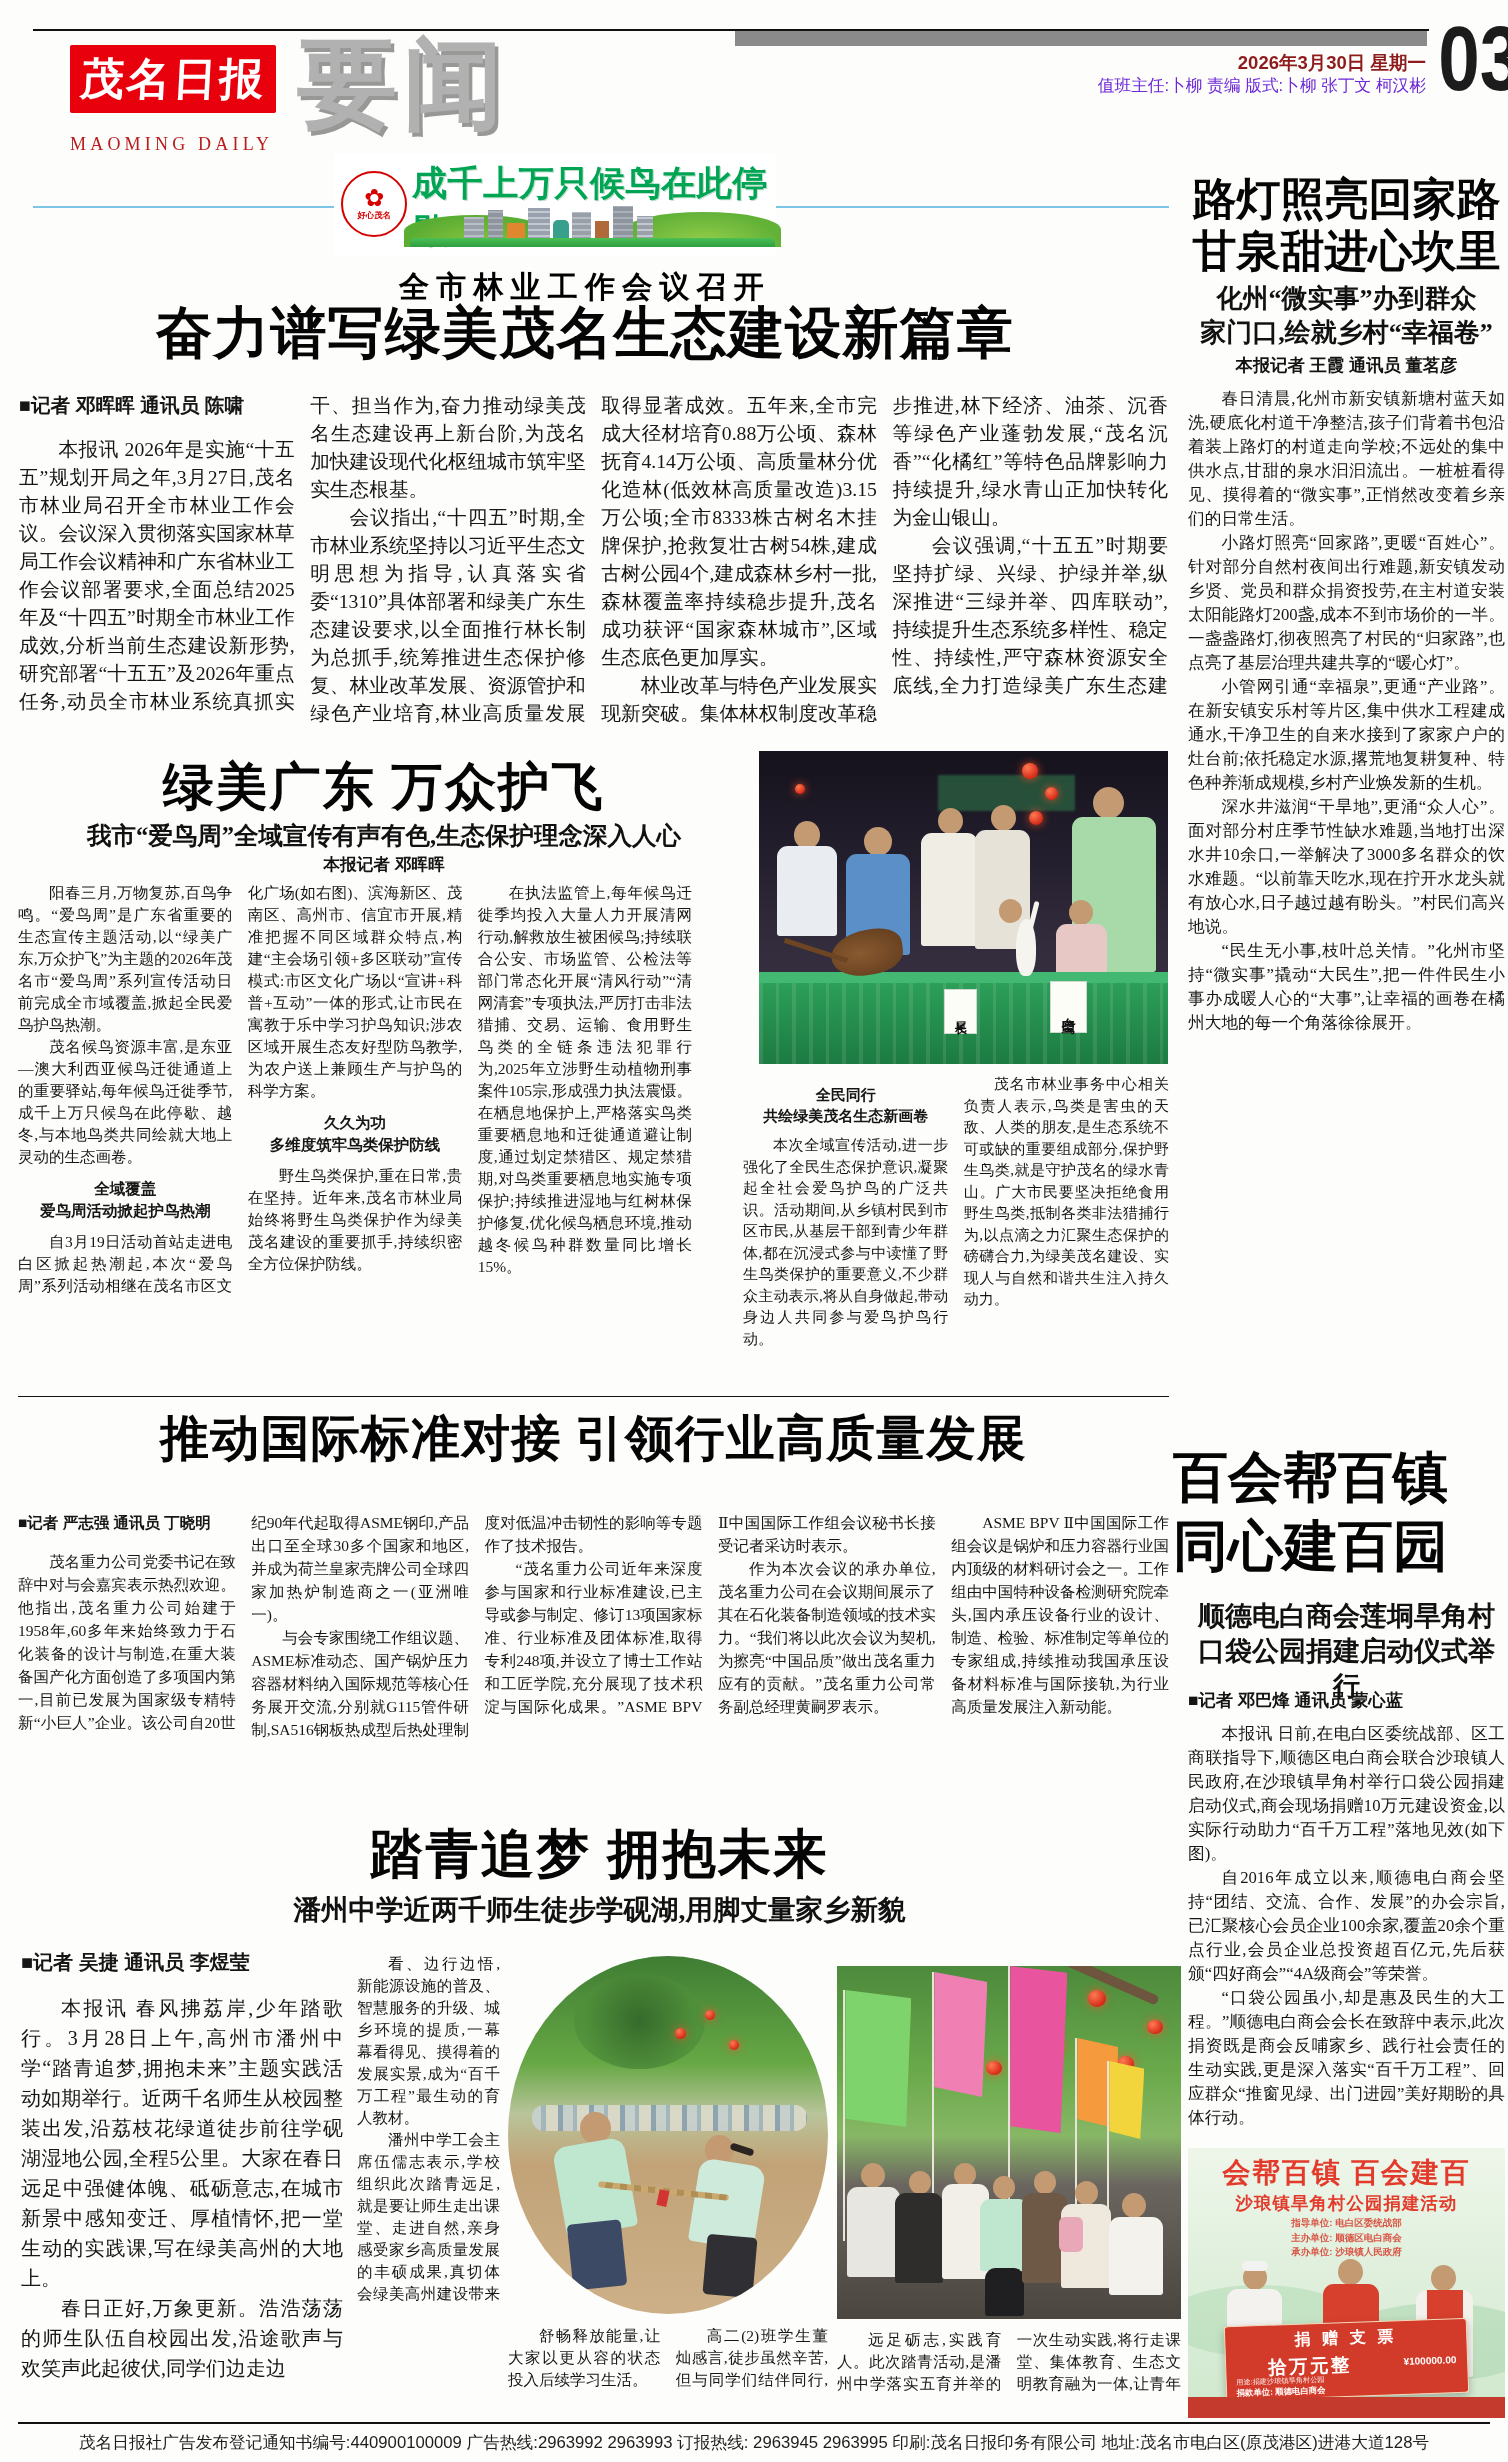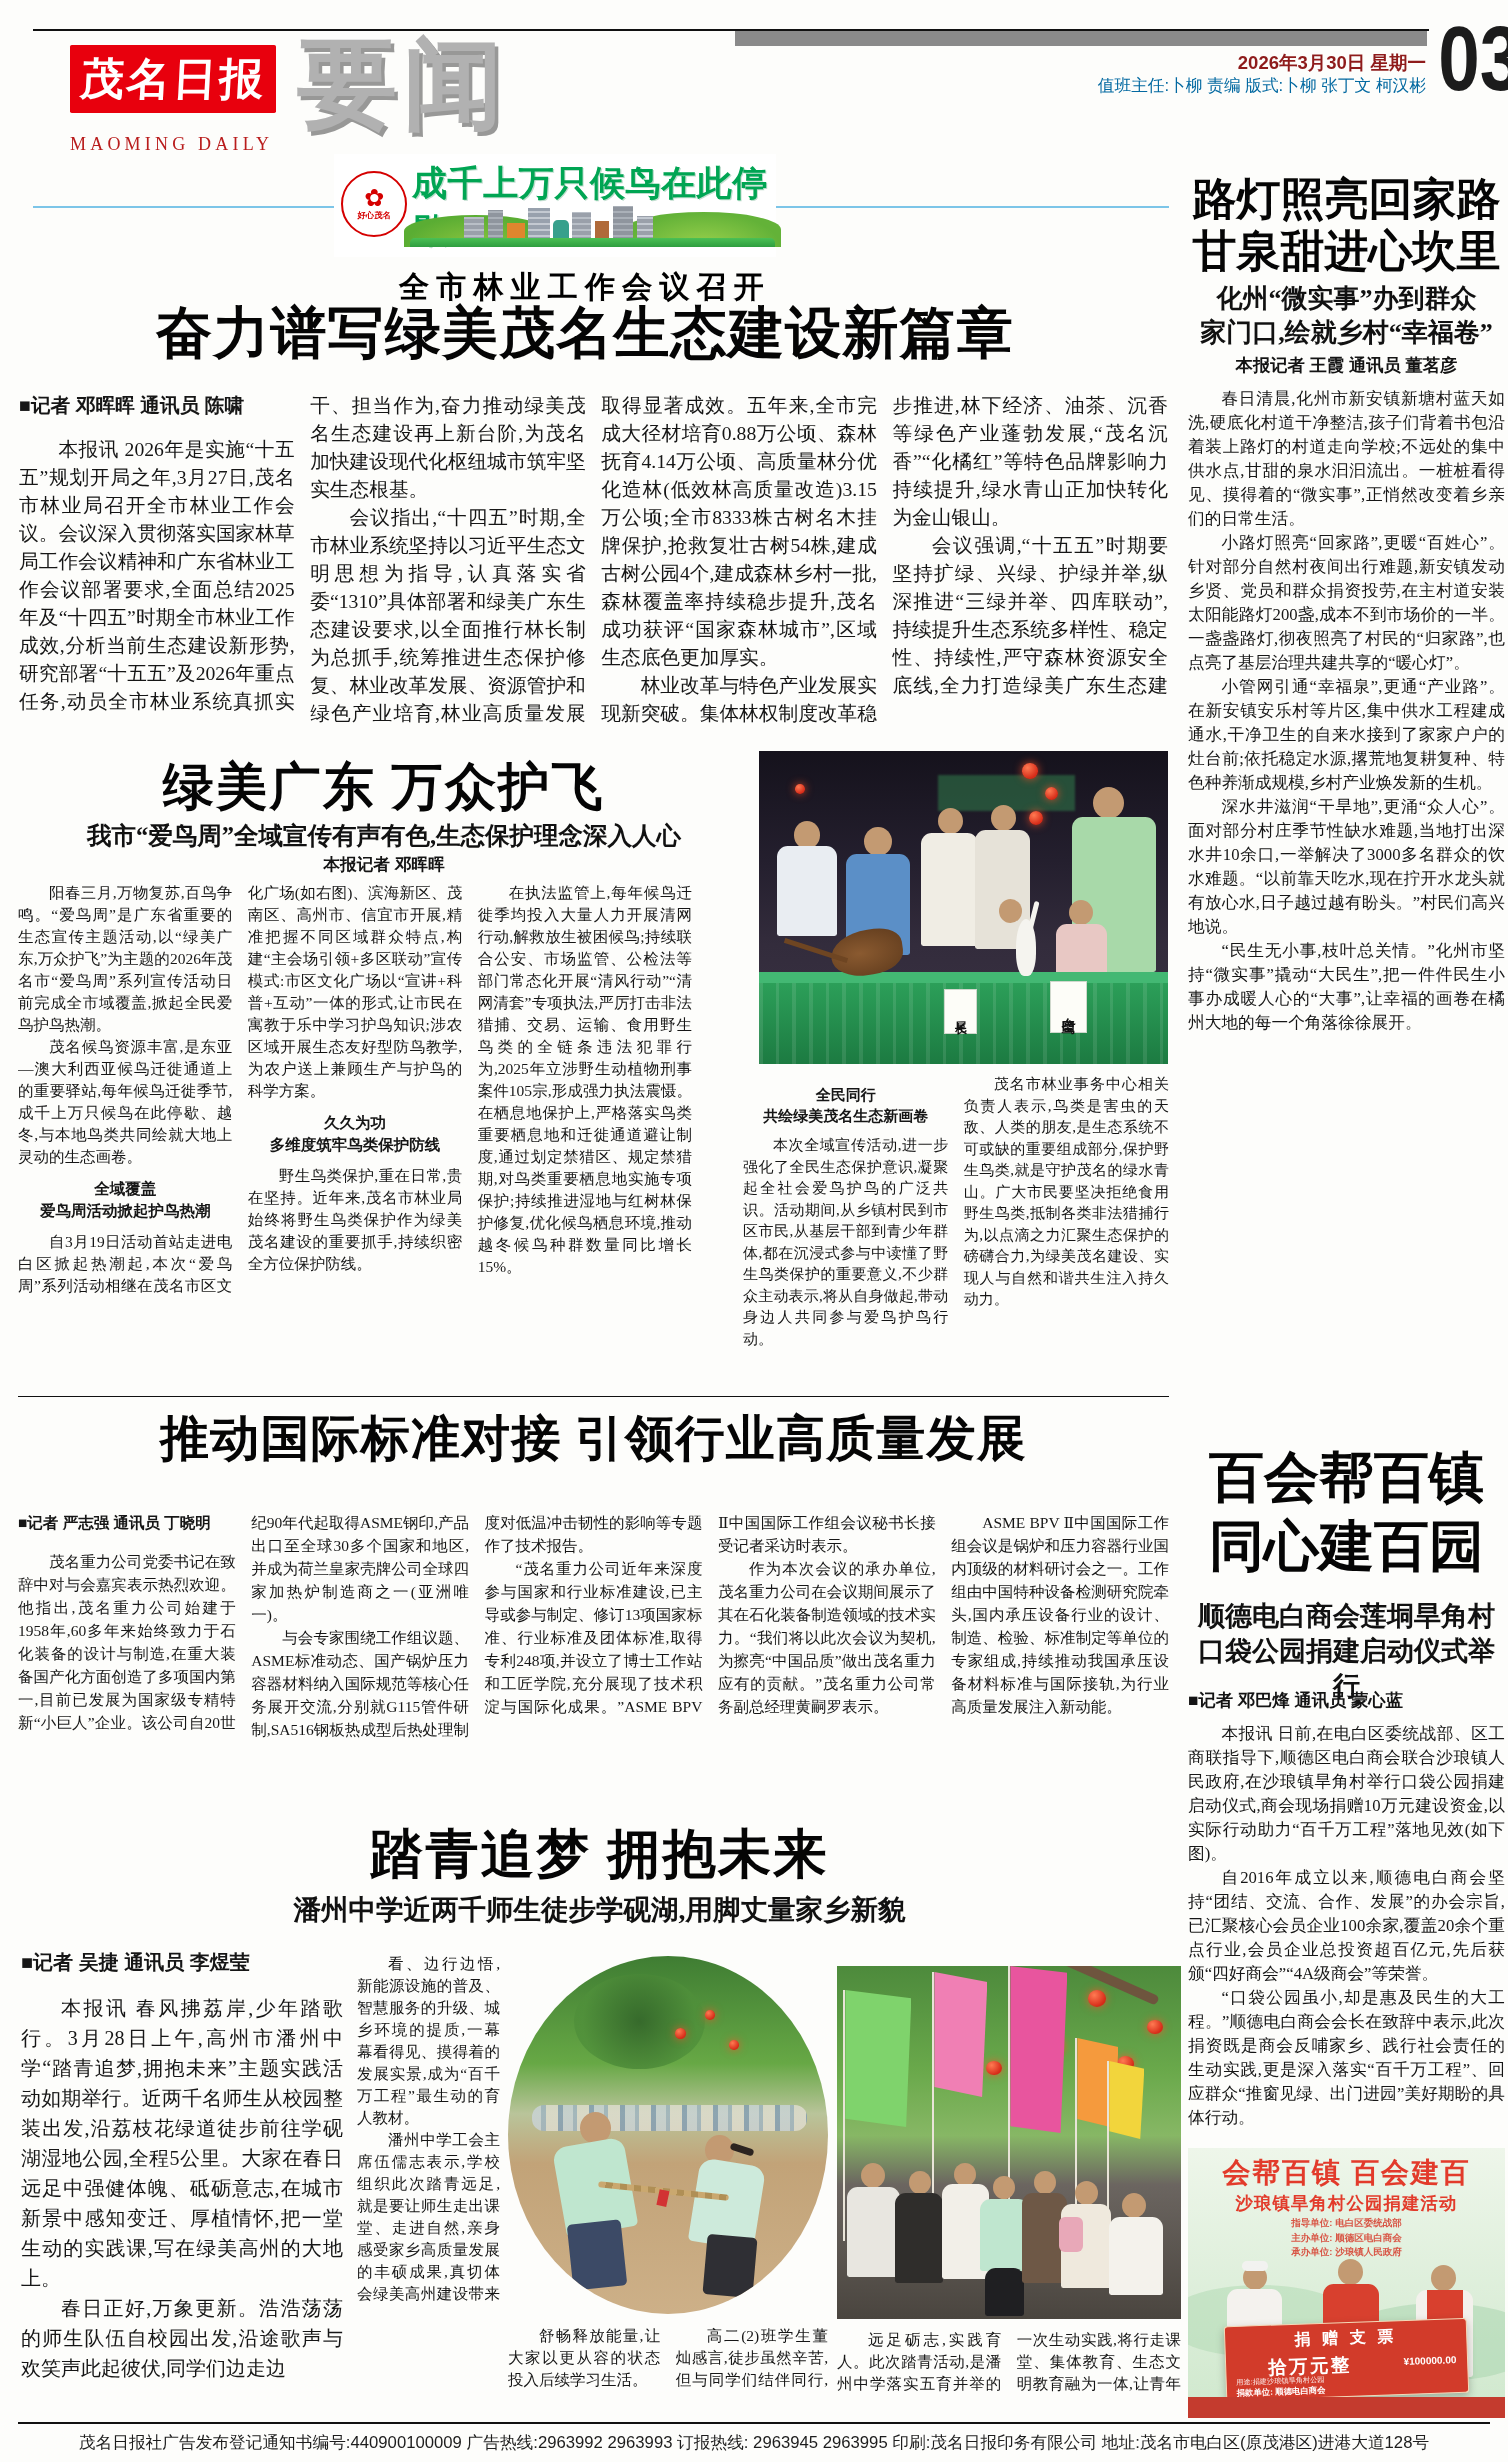--- a/index.html
+++ b/index.html
@@ -34,21 +34,21 @@
   <div class="abs" style="left:735px;top:31px;width:692px;height:15px;background:#8a8a8a;"></div>
 
   <div class="abs" style="left:70px;top:45px;width:206px;height:68px;background:#e8000d;border-radius:1.8px;display:flex;align-items:center;justify-content:center;">
     <span class="serif" style="color:#fff;font-size:44px;font-weight:900;letter-spacing:2.4px;transform:skewX(-3deg);">茂名日报</span>
   </div>
   <div class="abs serif" style="left:70px;top:134px;width:206px;text-align:left;font-size:18px;letter-spacing:4.2px;color:#b91c1c;">MAOMING DAILY</div>
 
   <div class="abs sans" style="left:297px;top:31px;width:257px;font-size:100px;font-weight:900;color:#b1b1b1;letter-spacing:6px;line-height:1.05;text-shadow:3.6px 3.6px 0 rgba(70,70,70,.55);">要闻</div>
 
   <div class="abs sans" style="left:955px;top:50px;width:471px;text-align:right;font-size:18.5px;font-weight:700;color:#8e1b1b;">2026年3月30日 星期一</div>
-  <div class="abs sans" style="left:895px;top:74px;width:531px;text-align:right;font-size:16.7px;color:#0369a1;">值班主任:卜柳 责编 版式:卜柳 张丁文 柯汉彬</div>
+  <div class="abs sans" style="left:895px;top:74px;width:531px;text-align:right;font-size:16.7px;color:#6d28d9;">值班主任:卜柳 责编 版式:卜柳 张丁文 柯汉彬</div>
   <div class="abs sans" style="left:1423px;top:13px;width:85px;font-size:91px;font-weight:700;color:#1c1c1c;line-height:1;transform:scaleX(.82);transform-origin:right;">03</div>
 
   <div class="abs" style="left:33px;top:206px;width:322px;height:1.8px;background:#7cc5e8;"></div>
   <div class="abs" style="left:776px;top:206px;width:393px;height:1.8px;background:#7cc5e8;"></div>
 
   <div class="abs" style="left:334px;top:154px;width:442px;height:103px;background:#fff;">
     <div class="abs" style="left:7.2px;top:16.7px;width:62px;height:62px;border:2.4px solid #d50000;border-radius:50%;background:#fff;display:flex;flex-direction:column;align-items:center;justify-content:center;">
       <span style="color:#d50000;font-size:24px;line-height:1;">✿</span>
       <span class="sans" style="color:#d50000;font-size:8.4px;font-weight:700;">好心茂名</span>
     </div>
@@ -169,21 +169,21 @@
   <div class="abs hl" style="left:18px;top:1406px;width:1151px;font-size:49px;letter-spacing:1.2px;">推动国际标准对接  引领行业高质量发展</div>
   <div class="abs cols serif" style="left:18px;top:1511px;width:1151px;height:298px;column-count:5;font-size:15.5px;line-height:23px;">
       <div class="byline-in">■记者 严志强 通讯员 丁晓明</div>
       <p>茂名重力公司党委书记在致辞中对与会嘉宾表示热烈欢迎。他指出,茂名重力公司始建于1958年,60多年来始终致力于石化装备的设计与制造,在重大装备国产化方面创造了多项国内第一,目前已发展为国家级专精特新“小巨人”企业。该公司自20世纪90年代起取得ASME钢印,产品出口至全球30多个国家和地区,并成为荷兰皇家壳牌公司全球四家加热炉制造商之一(亚洲唯一)。</p>
       <p>与会专家围绕工作组议题、ASME标准动态、国产锅炉压力容器材料纳入国际规范等核心任务展开交流,分别就G115管件研制,SA516钢板热成型后热处理制度对低温冲击韧性的影响等专题作了技术报告。</p>
       <p>“茂名重力公司近年来深度参与国家和行业标准建设,已主导或参与制定、修订13项国家标准、行业标准及团体标准,取得专利248项,并设立了博士工作站和工匠学院,充分展现了技术积淀与国际化成果。”ASME BPV Ⅱ中国国际工作组会议秘书长接受记者采访时表示。</p>
       <p>作为本次会议的承办单位,茂名重力公司在会议期间展示了其在石化装备制造领域的技术实力。“我们将以此次会议为契机,为擦亮“中国品质”做出茂名重力应有的贡献。”茂名重力公司常务副总经理黄嗣罗表示。</p>
       <p>ASME BPV Ⅱ中国国际工作组会议是锅炉和压力容器行业国内顶级的材料研讨会之一。工作组由中国特种设备检测研究院牵头,国内承压设备行业的设计、制造、检验、标准制定等单位的专家组成,持续推动我国承压设备材料标准与国际接轨,为行业高质量发展注入新动能。</p>
     </div>
 
-  <div class="abs hl" style="left:1188px;top:1444px;width:317px;font-size:55px;line-height:1.25;">
+  <div class="abs hl" style="left:1152px;top:1444px;width:317px;font-size:55px;line-height:1.25;">
     <div>百会帮百镇</div>
     <div>同心建百园</div>
   </div>
   <div class="abs subhl serif" style="left:1188px;top:1599px;width:317px;font-size:27px;line-height:1.3;">
     <div>顺德电白商会莲垌旱角村</div>
     <div>口袋公园捐建启动仪式举行</div>
   </div>
   <div class="abs sans" style="left:1188px;top:1688px;width:317px;font-size:17.3px;font-weight:700;">■记者 邓巴烽 通讯员 蒙心蓝</div>
   <div class="abs cols serif" style="left:1188px;top:1722px;width:317px;height:418px;column-count:1;font-size:16.7px;line-height:24px;">
       <p>本报讯 日前,在电白区委统战部、区工商联指导下,顺德区电白商会联合沙琅镇人民政府,在沙琅镇旱角村举行口袋公园捐建启动仪式,商会现场捐赠10万元建设资金,以实际行动助力“百千万工程”落地见效(如下图)。</p>

